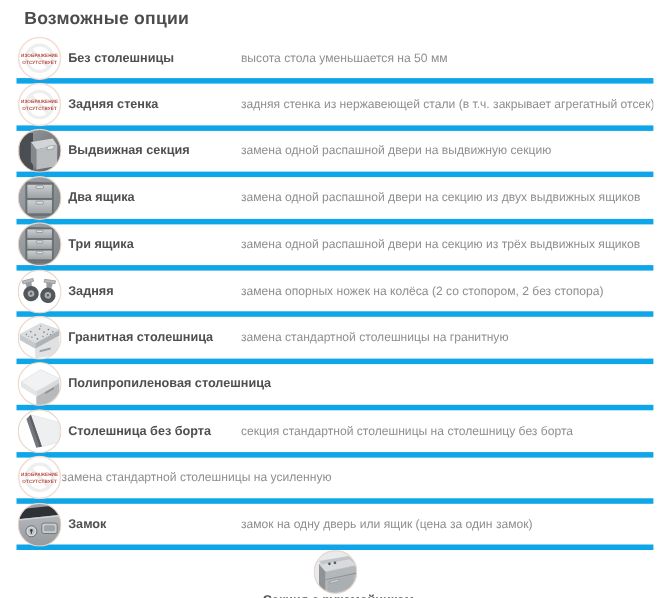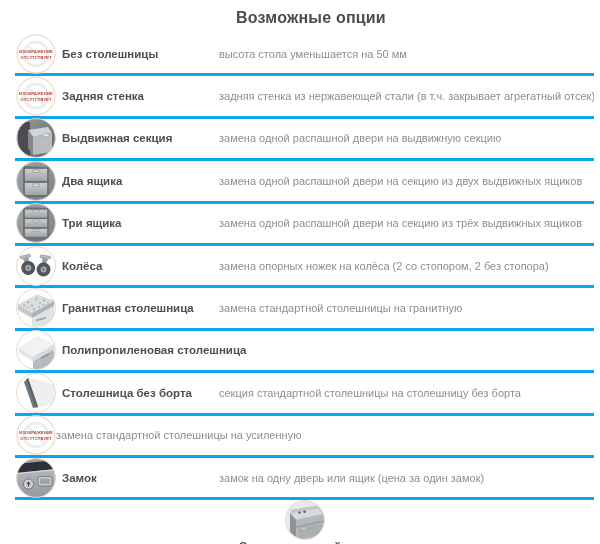--- a/index.html
+++ b/index.html
@@ -1,20 +1,20 @@
 <!DOCTYPE html>
 <html><head>
 <meta charset="utf-8">
 <style>
   html,body { margin:0; padding:0; background:#ffffff; font-family:"Liberation Sans", sans-serif; }
   .page { width:600px; height:544px; overflow:hidden; background:#fff; }
-  .page-title { margin:0; padding:9px 0 0 22px; font-size:16px; font-weight:bold; color:#4c4c4c; letter-spacing:.2px;text-align:center; }
+  .page-title { margin:0; padding:9px 0 0 22px; font-size:16px; font-weight:bold; color:#4c4c4c; letter-spacing:.2px; }
   .rows { margin-top:7px; }
   .row { display:flex; align-items:center; height:42.4px; margin:0 6px 0 15px;
-         border-bottom:3px solid #0ea5e9; box-sizing:border-box; }
+         border-bottom:5px solid #0ea5e9; box-sizing:border-box; }
   .row:last-child { border-bottom:none;flex-direction:column; }
   .icon { width:40px; height:40px; flex:0 0 40px; margin-left:1px; }
   .icon svg { width:40px; height:40px; display:block; }
   .opt-name { flex:0 0 157px; margin-left:6px; font-size:11.5px; font-weight:bold; color:#4f4f4f; white-space:nowrap; }
   .opt-desc { flex:1; font-size:11px; color:#8e8e8e; white-space:nowrap; overflow:hidden; }
   .ph-text { font-family:"Liberation Sans",sans-serif; font-size:4.2px; font-weight:bold;
              fill:#b5473b; text-anchor:middle; letter-spacing:.1px; }
 </style>
 </head>
 <body>
@@ -168,21 +168,21 @@
               <rect x="-5" y="-10.5" width="10" height="2.6" fill="#b9bdc0" stroke="#7c8083" stroke-width="0.5"></rect>
               <polygon points="-3,-7.9 3,-7.9 2,-2 -2,-2" fill="#9a9ea1"></polygon>
               <circle r="7" cy="3.5" fill="#53575b"></circle>
                 <circle r="3" cy="3.5" fill="#a8adb0"></circle>
                 <circle r="1.1" cy="3.5" fill="#5e6266"></circle>
             </g>
           </g>
           <circle cx="20" cy="20" r="19.4" fill="none" stroke="#e9d6c9" stroke-width="1"></circle>
         </svg>
       </span>
-      <span class="opt-name">Колёса</span>
+      <span class="opt-name">Задняя</span>
       <span class="opt-desc">замена опорных ножек на колёса (2 со стопором, 2 без стопора)</span>
     </div>
 
     <div class="row">
       <span class="icon">
         <svg viewBox="0 0 40 40">
           <defs>
             <clipPath id="c7">
                 <circle cx="20" cy="20" r="19.4"></circle>
               </clipPath>

